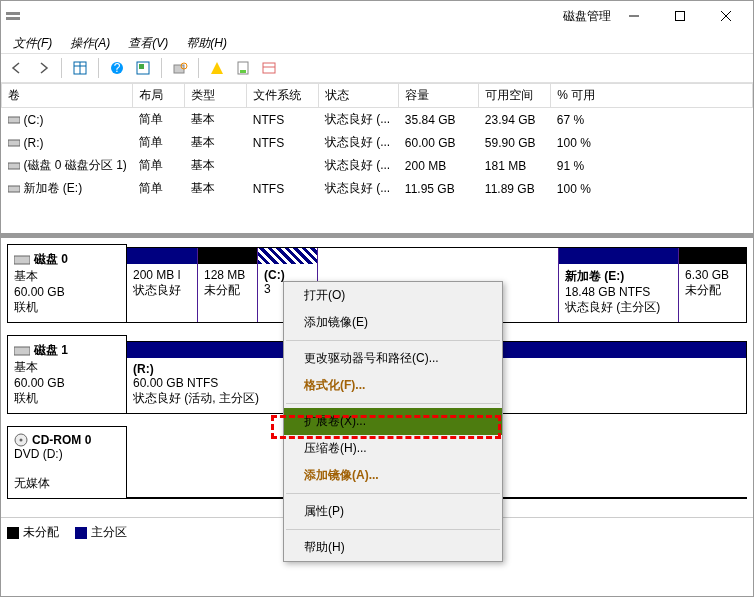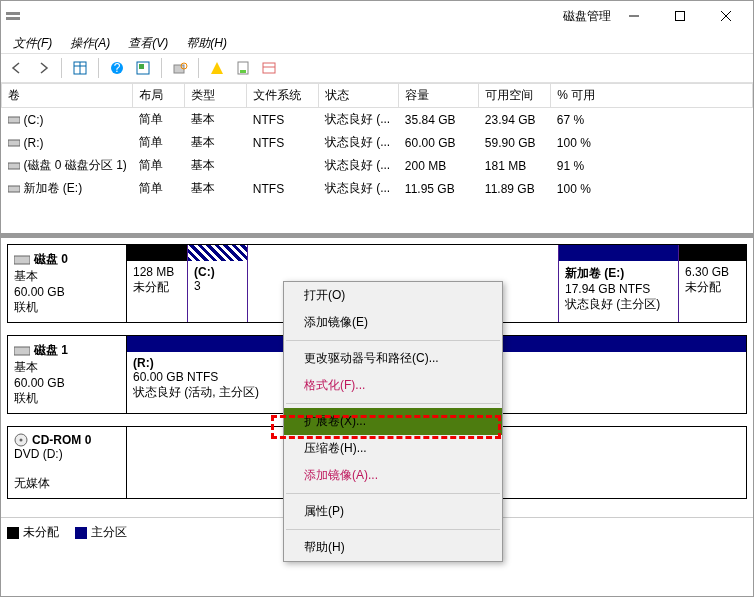--- a/index.html
+++ b/index.html
@@ -12,36 +12,36 @@
     .menubar span { padding:2px 8px; }
     .toolbar { height:30px; display:flex; align-items:center; padding:0 4px; gap:2px; border-top:1px solid #e0e0e0; border-bottom:1px solid #e0e0e0; }
     .tbtn { width:24px; height:24px; display:flex; align-items:center; justify-content:center; border:1px solid transparent; }
     .tsep { width:1px; height:20px; background:#ccc; margin:0 4px; }
     .table-area { height:155px; border-bottom:5px solid #999; overflow:hidden; }
     table { border-collapse:collapse; width:100%; }
     th { text-align:left; font-weight:normal; background:#fff; border:1px solid #ddd; padding:3px 6px; height:22px; }
     td { padding:3px 6px; white-space:nowrap; }
     .vol-icon { width:12px; height:12px; display:inline-block; vertical-align:middle; margin-right:4px; }
     .graph-area { padding:6px; }
-    .disk-row { display:flex; margin-bottom:12px; }
+    .disk-row { display:flex; margin-bottom:12px;align-items:flex-end; }
     .disk-header { width:120px; border:1px solid #000; padding:6px; }
     .disk-header .name { font-weight:bold; display:flex; align-items:center; gap:4px; }
     .disk-parts { flex:1; display:flex; border:1px solid #000; border-left:none; }
     .partition { border-left:1px solid #4c1d95; position:relative; padding:6px; overflow:hidden; }
     .partition:first-child { border-left:none; }
     .part-bar { height:16px; margin:-6px -6px 4px -6px; }
     .bar-blue { background:#000080; }
     .bar-black { background:#000; }
     .bar-hatch { background:repeating-linear-gradient(45deg,#000080 0 3px,#fff 3px 6px); }
     .part-label { font-weight:bold; }
     .legend { padding:6px; border-top:1px solid #ccc; display:flex; gap:16px; align-items:center; }
     .legend .sw { width:12px; height:12px; display:inline-block; vertical-align:middle; margin-right:4px; }
     .ctx-menu { position:absolute; background:#f0f0f0; border:1px solid #999; box-shadow:2px 2px 6px rgba(0,0,0,0.3); width:220px; z-index:10; }
     .ctx-item { padding:5px 20px; }
-    .ctx-item.disabled { color:#be185d; }
+    .ctx-item.disabled { color:#a16207;font-weight:bold; }
     .ctx-item.hi { background:#4d7c0f; }
     .ctx-sep { height:1px; background:#ccc; margin:4px 2px; }
     .highlight-box { position:absolute; border:3px dashed #e00; pointer-events:none; z-index:11; }
     svg { display:block; }
   </style>
 </head>
 <body>
 
 <div class="titlebar">
   <span class="icon">
@@ -210,35 +210,40 @@
           <svg width="16" height="12">
             <rect x="0" y="2" width="16" height="8" fill="#ccc" stroke="#666"></rect>
           </svg>
           <span>磁盘 0</span>
         </div>
       <div>基本</div>
       <div>60.00 GB</div>
       <div>联机</div>
     </div>
     <div class="disk-parts">
+      <div class="partition" style="width:70px">
+        <div class="part-bar bar-blue"></div>
+        <div>200 MB l</div>
+          <div>状态良好</div>
+      </div>
       <div class="partition" style="width:60px">
         <div class="part-bar bar-black"></div>
         <div>128 MB</div>
           <div>未分配</div>
       </div>
       <div class="partition" style="width:60px">
         <div class="part-bar bar-hatch"></div>
         <div class="part-label">(C:)</div>
           <div>3</div>
       </div>
       <div class="partition" style="flex:1;padding:0"></div>
       <div class="partition" style="width:120px">
         <div class="part-bar bar-blue"></div>
         <div class="part-label">新加卷  (E:)</div>
-          <div>17.94 GB NTFS</div>
+          <div>18.48 GB NTFS</div>
           <div>状态良好 (主分区)</div>
       </div>
       <div class="partition" style="width:68px">
         <div class="part-bar bar-black"></div>
         <div>6.30 GB</div>
           <div>未分配</div>
       </div>
     </div>
   </div>
 

